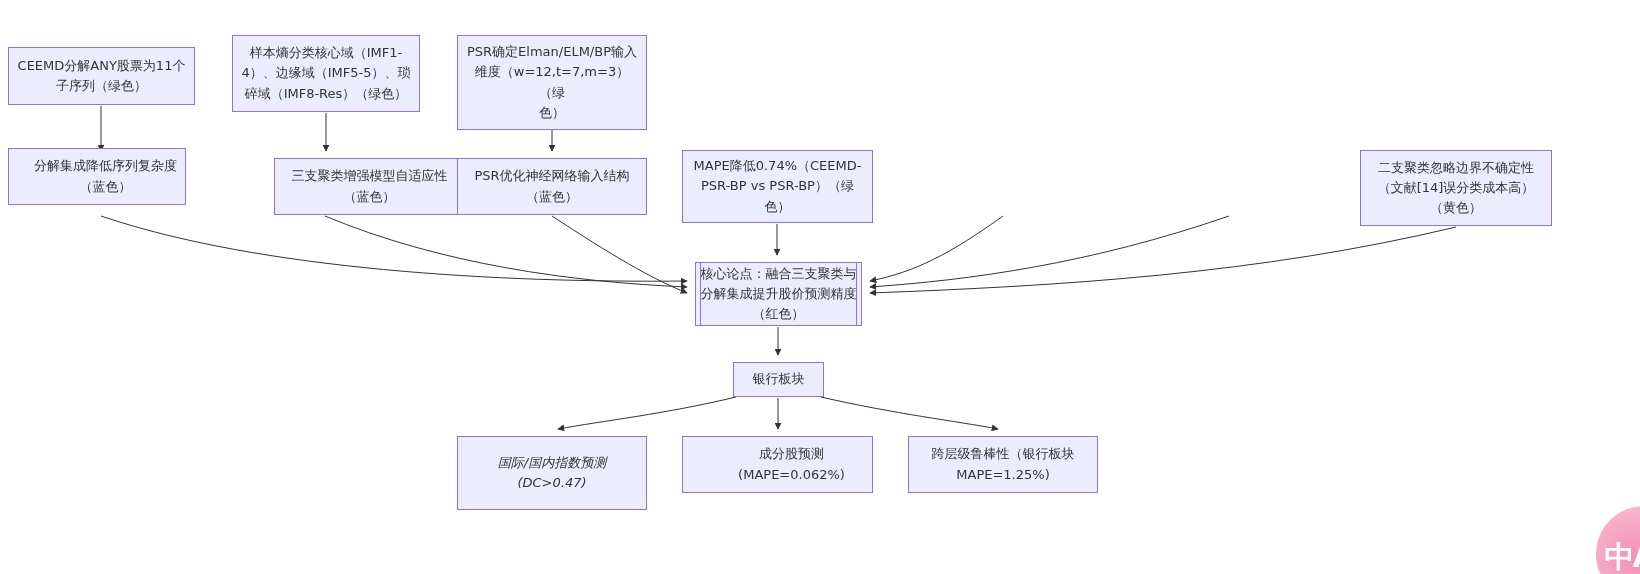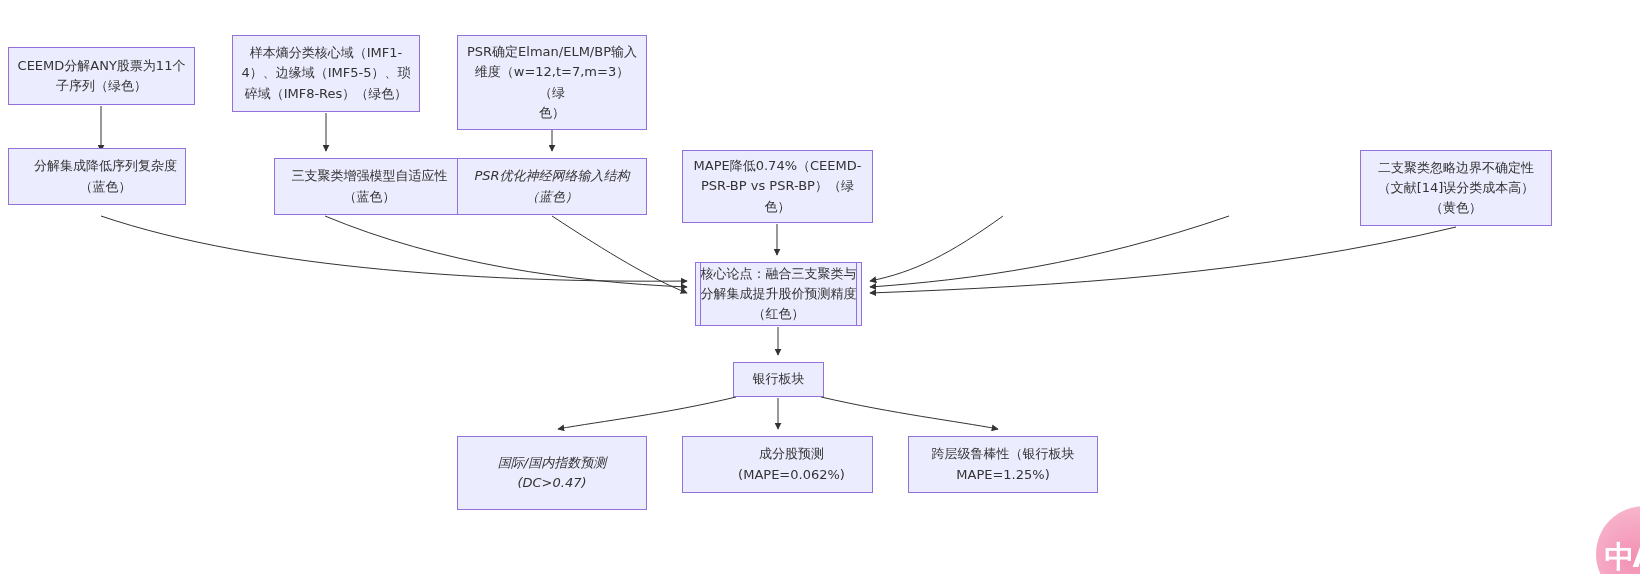--- a/index.html
+++ b/index.html
@@ -93,21 +93,21 @@
 4）、边缘域（IMF5-5）、琐
 碎域（IMF8-Res）（绿色）</div>
   <div class="node" style="left:457px; top:35px; width:190px; height:95px;">PSR确定Elman/ELM/BP输入
 维度（w=12,t=7,m=3）（绿
 色）</div>
 
   <div class="node" style="left:8px; top:148px; width:178px; height:57px;padding-left:25px;">分解集成降低序列复杂度
 （蓝色）</div>
   <div class="node" style="left:230px; top:158px; width:191px; height:57px;margin-left:44px;">三支聚类增强模型自适应性
 （蓝色）</div>
-  <div class="node" style="left:457px; top:158px; width:190px; height:57px;font-style:italic;">PSR优化神经网络输入结构
+  <div class="node" style="left:457px; top:158px; width:190px; height:57px;">PSR优化神经网络输入结构
 （蓝色）</div>
   <div class="node" style="left:682px; top:150px; width:191px; height:73px;">MAPE降低0.74%（CEEMD-
 PSR-BP vs PSR-BP）（绿
 色）</div>
   <div class="node" style="left:1360px; top:150px; width:192px; height:76px;">二支聚类忽略边界不确定性
 （文献[14]误分类成本高）
 （黄色）</div>
 
   <div class="node subroutine" style="left:695px; top:262px; width:167px; height:64px; padding:4px 4px;">核心论点：融合三支聚类与
 分解集成提升股价预测精度

